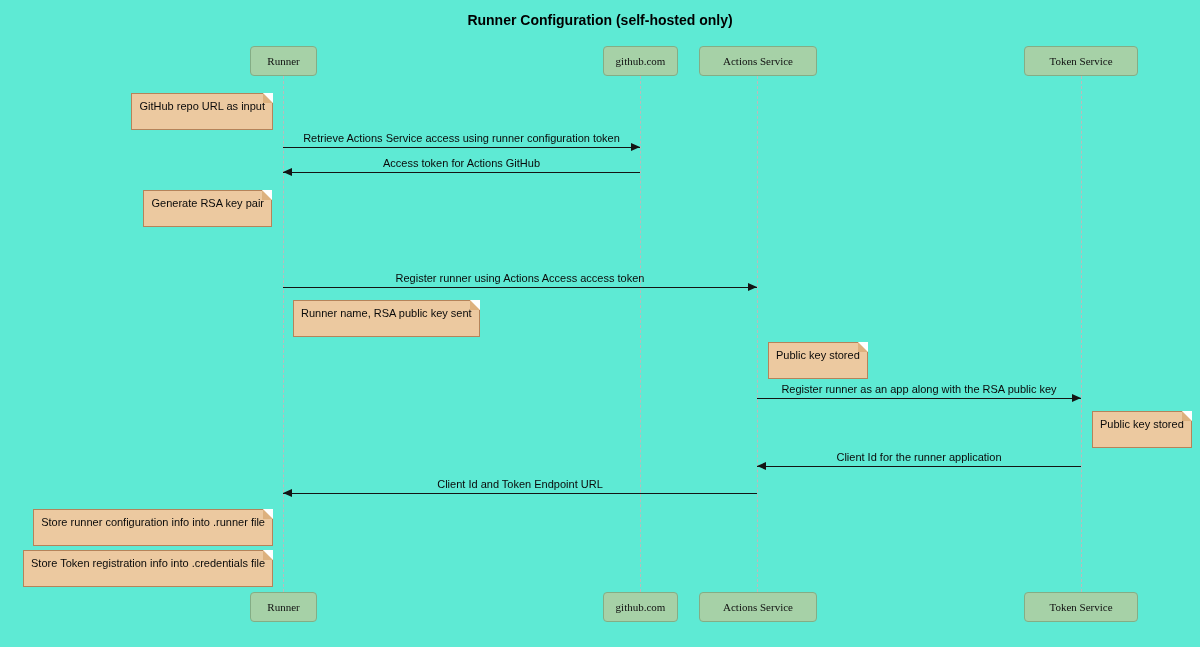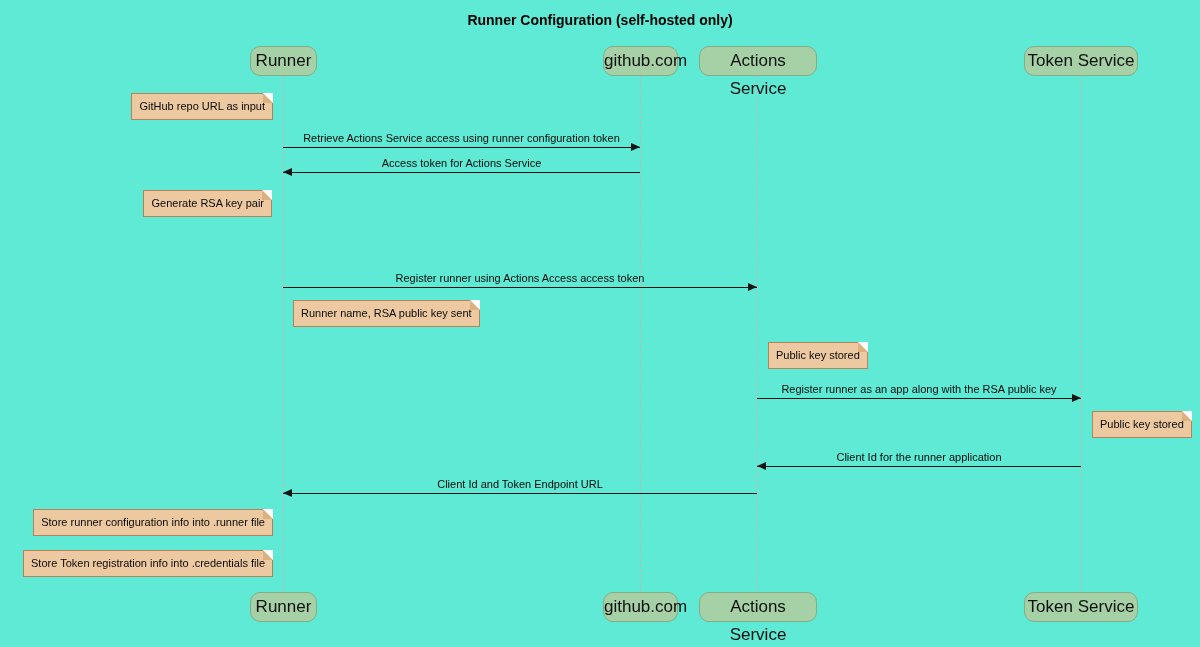--- a/index.html
+++ b/index.html
@@ -12,42 +12,42 @@
     font-size:14px; font-weight:bold; color:#000;
   }
   .lifeline {
     position:absolute; top:76px; height:516px; width:0;
     border-left:1px dashed var(--lifeline, #bbbbbb);
   }
   .participant {
     position:absolute; height:30px; box-sizing:border-box;
     background:var(--participant-fill, #a6d1a7);
     border:1px solid var(--participant-border, #84ad85);
-    border-radius:10px; text-align:center; line-height:28px; font-size:17px; color:#101010;
+    border-radius:4px; text-align:center; line-height:28px; font-size:11px; color:#101010;font-family:Liberation Serif, serif;
   }
   .msg-line { position:absolute; height:0; border-top:1px solid var(--arrow, #141414); }
   .msg-label {
     position:absolute; text-align:center; font-size:11px; height:14px; line-height:14px;
     color:#0a0a0a; white-space:nowrap;
   }
   .head-r {
     position:absolute; width:0; height:0;
     border-top:4px solid transparent; border-bottom:4px solid transparent;
     border-left:9px solid var(--arrow, #141414);
   }
   .head-l {
     position:absolute; width:0; height:0;
     border-top:4px solid transparent; border-bottom:4px solid transparent;
     border-right:9px solid var(--arrow, #141414);
   }
   .note {
     position:absolute; box-sizing:border-box;
     background:var(--note-fill, #ecc9a0);
     border:1px solid var(--note-border, #b5835a);
-    font-size:11px; line-height:15px; padding:5px 7px 5px 7px; white-space:nowrap; color:#0a0a0a;
+    font-size:11px; line-height:15px; padding:5px 7px 15px 7px; white-space:nowrap; color:#0a0a0a;
   }
   .note::after {
     content:""; position:absolute; top:-1px; right:-1px; width:0; height:0;
     border-style:solid; border-width:0 10px 10px 0;
     border-color:#ffffff #ffffff var(--note-fold, #ddb17e) var(--note-fold, #ddb17e);
   }
 </style>
 </head>
 <body>
 
@@ -67,21 +67,21 @@
 
   <div class="participant" style="left:250px;  top:592px; width:67px;">Runner</div>
   <div class="participant" style="left:603px;  top:592px; width:75px;">github.com</div>
   <div class="participant" style="left:699px;  top:592px; width:118px;">Actions Service</div>
   <div class="participant" style="left:1024px; top:592px; width:114px;">Token Service</div>
 
   <div class="msg-label" style="left:283px; top:131px; width:357px;">Retrieve Actions Service access using runner configuration token</div>
   <div class="msg-line" style="left:283px; top:147px; width:357px;"></div>
   <div class="head-r" style="left:631px; top:143px;"></div>
 
-  <div class="msg-label" style="left:283px; top:156px; width:357px;">Access token for Actions Service</div>
+  <div class="msg-label" style="left:283px; top:156px; width:357px;">Access token for Actions GitHub</div>
   <div class="msg-line" style="left:283px; top:172px; width:357px;"></div>
   <div class="head-l" style="left:283px; top:168px;"></div>
 
   <div class="msg-label" style="left:283px; top:271px; width:474px;">Register runner using Actions Access access token</div>
   <div class="msg-line" style="left:283px; top:287px; width:474px;"></div>
   <div class="head-r" style="left:748px; top:283px;"></div>
 
   <div class="msg-label" style="left:757px; top:382px; width:324px;">Register runner as an app along with the RSA public key</div>
   <div class="msg-line" style="left:757px; top:398px; width:324px;"></div>
   <div class="head-r" style="left:1072px; top:394px;"></div>

